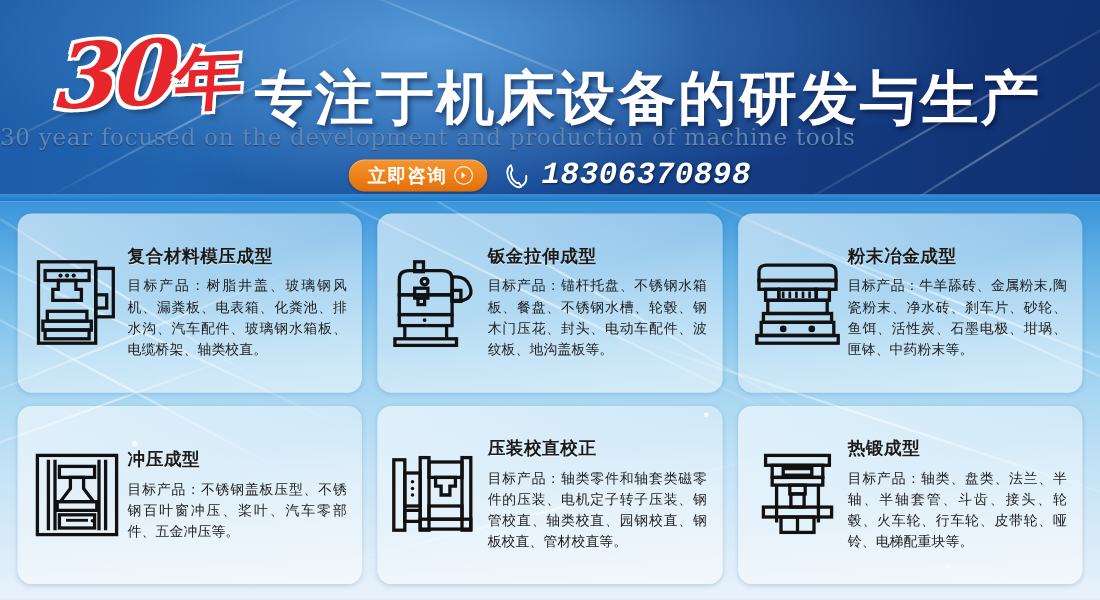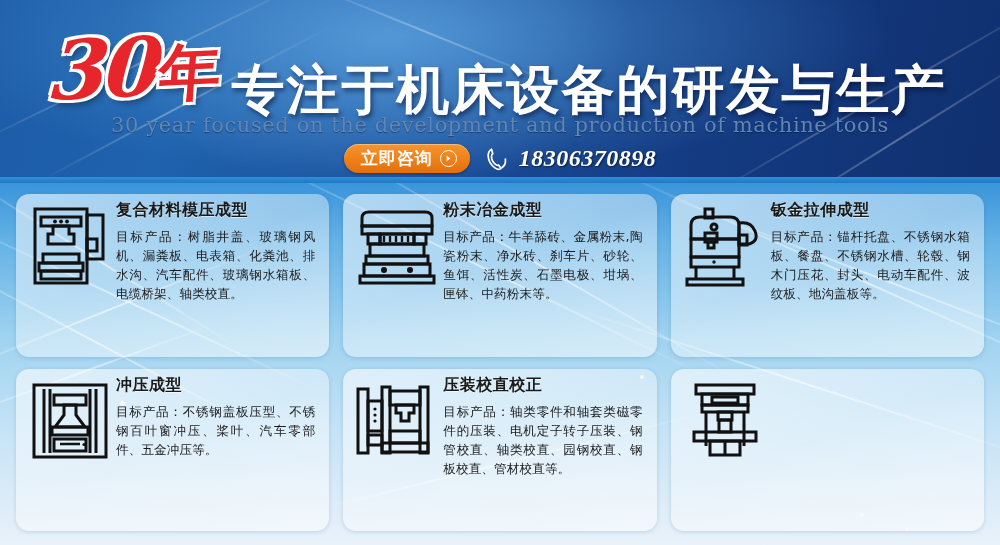--- a/index.html
+++ b/index.html
@@ -74,21 +74,20 @@
     letter-spacing: 2px;
     line-height: 1;
     text-shadow: 2px 3px 5px rgba(0,10,40,.55);
     margin-top: 44px;
   }
 
   .sub-en {
     position: absolute;
     left: 0; top: 113px;
     width: 1000px;
-    text-align: center;
     font-family: "DejaVu Serif", "Liberation Serif", serif;
     font-size: 21px;
     letter-spacing: .6px;
     color: #5f86b5;
     text-shadow: 0 1px 1px rgba(0,0,0,.35);
   }
 
   .cta-row {
     position: absolute;
     left: 0; top: 144px;
@@ -113,22 +112,22 @@
     width: 17px; height: 17px; flex: 0 0 17px;
     border-radius: 50%;
     border: 1.6px solid #ffffff;
     display: inline-flex; align-items: center; justify-content: center;
   }
   .cta-arrow svg { display: block; }
 
   .phone-wrap { display: inline-flex; align-items: center; gap: 9px; }
   .phone-icon { width: 26px; height: 26px; flex: 0 0 26px; }
   .phone-num {
-    font-family: Liberation Serif, serif;
-    font-size: 24px;
+    font-family: Liberation Mono, monospace;
+    font-size: 28px;
     font-weight: 700;
     font-style: italic;
     color: #ffffff;
     letter-spacing: .5px;
     text-shadow: 1px 1px 2px rgba(0,0,0,.55);
   }
 
   .header-rule {
     position: absolute;
     left: 0; top: 177px;
@@ -169,20 +168,21 @@
     row-gap: 12px;
     padding: 11px 16px 14px 16px;
   }
 
   .card {
     position: relative;
     border-radius: 13px;
     background: linear-gradient(160deg, rgba(255,255,255,.60) 0%, rgba(255,255,255,.40) 45%, rgba(255,255,255,.52) 100%);
     box-shadow: 0 1px 4px rgba(20,70,130,.18);
     display: flex;
+    align-items: center;
     padding: 6px 12px 6px 8px;
     overflow: hidden;
   }
   .card-icon {
     flex: 0 0 92px;
     height: 92px;
     display: flex; align-items: center; justify-content: center;
   }
   .card-icon svg { display: block; }
   .card-body {
@@ -292,49 +292,20 @@
           </svg>
         </div>
         <div class="card-body">
           <div class="card-title">复合材料模压成型</div>
           <div class="card-text">目标产品：树脂井盖、玻璃钢风机、漏粪板、电表箱、化粪池、排水沟、汽车配件、玻璃钢水箱板、电缆桥架、轴类校直。</div>
         </div>
       </div>
 
       <div class="card">
         <div class="card-icon">
-          <svg width="82" height="80" viewBox="0 0 82 80">
-            <g fill="none" stroke="#111" stroke-width="3">
-              <path d="M6 12 q0 -6 7 -6 h56 q7 0 7 6 v8 h-70 z"></path>
-              <rect x="6" y="20" width="70" height="8"></rect>
-              <rect x="12" y="28" width="12" height="10"></rect>
-              <rect x="58" y="28" width="12" height="10"></rect>
-              <rect x="24" y="28" width="34" height="10"></rect>
-              <rect x="14" y="38" width="54" height="12"></rect>
-              <rect x="10" y="50" width="62" height="8"></rect>
-              <path d="M8 58 h66 v12 h-66 z"></path>
-              <rect x="4" y="70" width="74" height="7"></rect>
-            </g>
-            <g fill="#111">
-              <circle cx="28" cy="64" r="3"></circle>
-                <circle cx="54" cy="64" r="3"></circle>
-            </g>
-            <g stroke="#111" stroke-width="2.4">
-              <path d="M28 30 v6 M34 30 v6 M40 30 v6 M46 30 v6 M52 30 v6"></path>
-            </g>
-          </svg>
-        </div>
-        <div class="card-body">
-          <div class="card-title">粉末冶金成型</div>
-          <div class="card-text">目标产品：牛羊舔砖、金属粉末,陶瓷粉末、净水砖、刹车片、砂轮、鱼饵、活性炭、石墨电极、坩埚、匣钵、中药粉末等。</div>
-        </div>
-      </div>
-
-      <div class="card">
-        <div class="card-icon">
           <svg width="84" height="82" viewBox="0 0 84 82">
             <g fill="none" stroke="#111" stroke-width="3">
               <rect x="22" y="4" width="8" height="9"></rect>
               <path d="M8 20 q0 -8 9 -8 h30 q9 0 9 8 v14 h-48 z"></path>
               <path d="M56 18 q12 -2 16 8 q4 10 -6 13 h-10 z"></path>
               <rect x="56" y="30" width="8" height="10"></rect>
               <rect x="22" y="28" width="12" height="9"></rect>
               <path d="M25 37 h6 v6 h-6 z"></path>
               <rect x="8" y="34" width="48" height="18"></rect>
               <rect x="8" y="52" width="48" height="10"></rect>
@@ -346,20 +317,49 @@
           </svg>
         </div>
         <div class="card-body">
           <div class="card-title">钣金拉伸成型</div>
           <div class="card-text">目标产品：锚杆托盘、不锈钢水箱板、餐盘、不锈钢水槽、轮毂、钢木门压花、封头、电动车配件、波纹板、地沟盖板等。</div>
         </div>
       </div>
 
       <div class="card">
         <div class="card-icon">
+          <svg width="82" height="80" viewBox="0 0 82 80">
+            <g fill="none" stroke="#111" stroke-width="3">
+              <path d="M6 12 q0 -6 7 -6 h56 q7 0 7 6 v8 h-70 z"></path>
+              <rect x="6" y="20" width="70" height="8"></rect>
+              <rect x="12" y="28" width="12" height="10"></rect>
+              <rect x="58" y="28" width="12" height="10"></rect>
+              <rect x="24" y="28" width="34" height="10"></rect>
+              <rect x="14" y="38" width="54" height="12"></rect>
+              <rect x="10" y="50" width="62" height="8"></rect>
+              <path d="M8 58 h66 v12 h-66 z"></path>
+              <rect x="4" y="70" width="74" height="7"></rect>
+            </g>
+            <g fill="#111">
+              <circle cx="28" cy="64" r="3"></circle>
+                <circle cx="54" cy="64" r="3"></circle>
+            </g>
+            <g stroke="#111" stroke-width="2.4">
+              <path d="M28 30 v6 M34 30 v6 M40 30 v6 M46 30 v6 M52 30 v6"></path>
+            </g>
+          </svg>
+        </div>
+        <div class="card-body">
+          <div class="card-title">粉末冶金成型</div>
+          <div class="card-text">目标产品：牛羊舔砖、金属粉末,陶瓷粉末、净水砖、刹车片、砂轮、鱼饵、活性炭、石墨电极、坩埚、匣钵、中药粉末等。</div>
+        </div>
+      </div>
+
+      <div class="card">
+        <div class="card-icon">
           <svg width="80" height="80" viewBox="0 0 80 80">
             <g fill="none" stroke="#111" stroke-width="3">
               <rect x="4" y="4" width="72" height="72"></rect>
               <path d="M14 8 v64 M20 8 v64 M60 8 v64 M66 8 v64"></path>
               <rect x="24" y="14" width="32" height="10"></rect>
               <path d="M34 24 h12 v10 l9 12 h-30 l9 -12 z"></path>
               <path d="M22 46 h36 v8 h-36 z"></path>
               <rect x="24" y="58" width="32" height="12"></rect>
             </g>
             <path d="M30 63 h20" stroke="#111" stroke-width="2.6"></path>
@@ -409,17 +409,21 @@
               <rect x="14" y="24" width="46" height="7"></rect>
               <path d="M18 31 v34 M56 31 v34"></path>
               <rect x="30" y="31" width="14" height="8"></rect>
               <rect x="31" y="39" width="12" height="12"></rect>
               <rect x="6" y="51" width="62" height="9"></rect>
               <rect x="22" y="60" width="30" height="14"></rect>
               <path d="M37 60 v14"></path>
             </g>
           </svg>
         </div>
+        <div class="card-body">
+          <div class="card-title">热锻成型</div>
+          <div class="card-text">目标产品：轴类、盘类、法兰、半轴、半轴套管、斗齿、接头、轮毂、火车轮、行车轮、皮带轮、哑铃、电梯配重块等。</div>
+        </div>
       </div>
 
     </div>
   </div>
 </div>
 
 </body></html>

